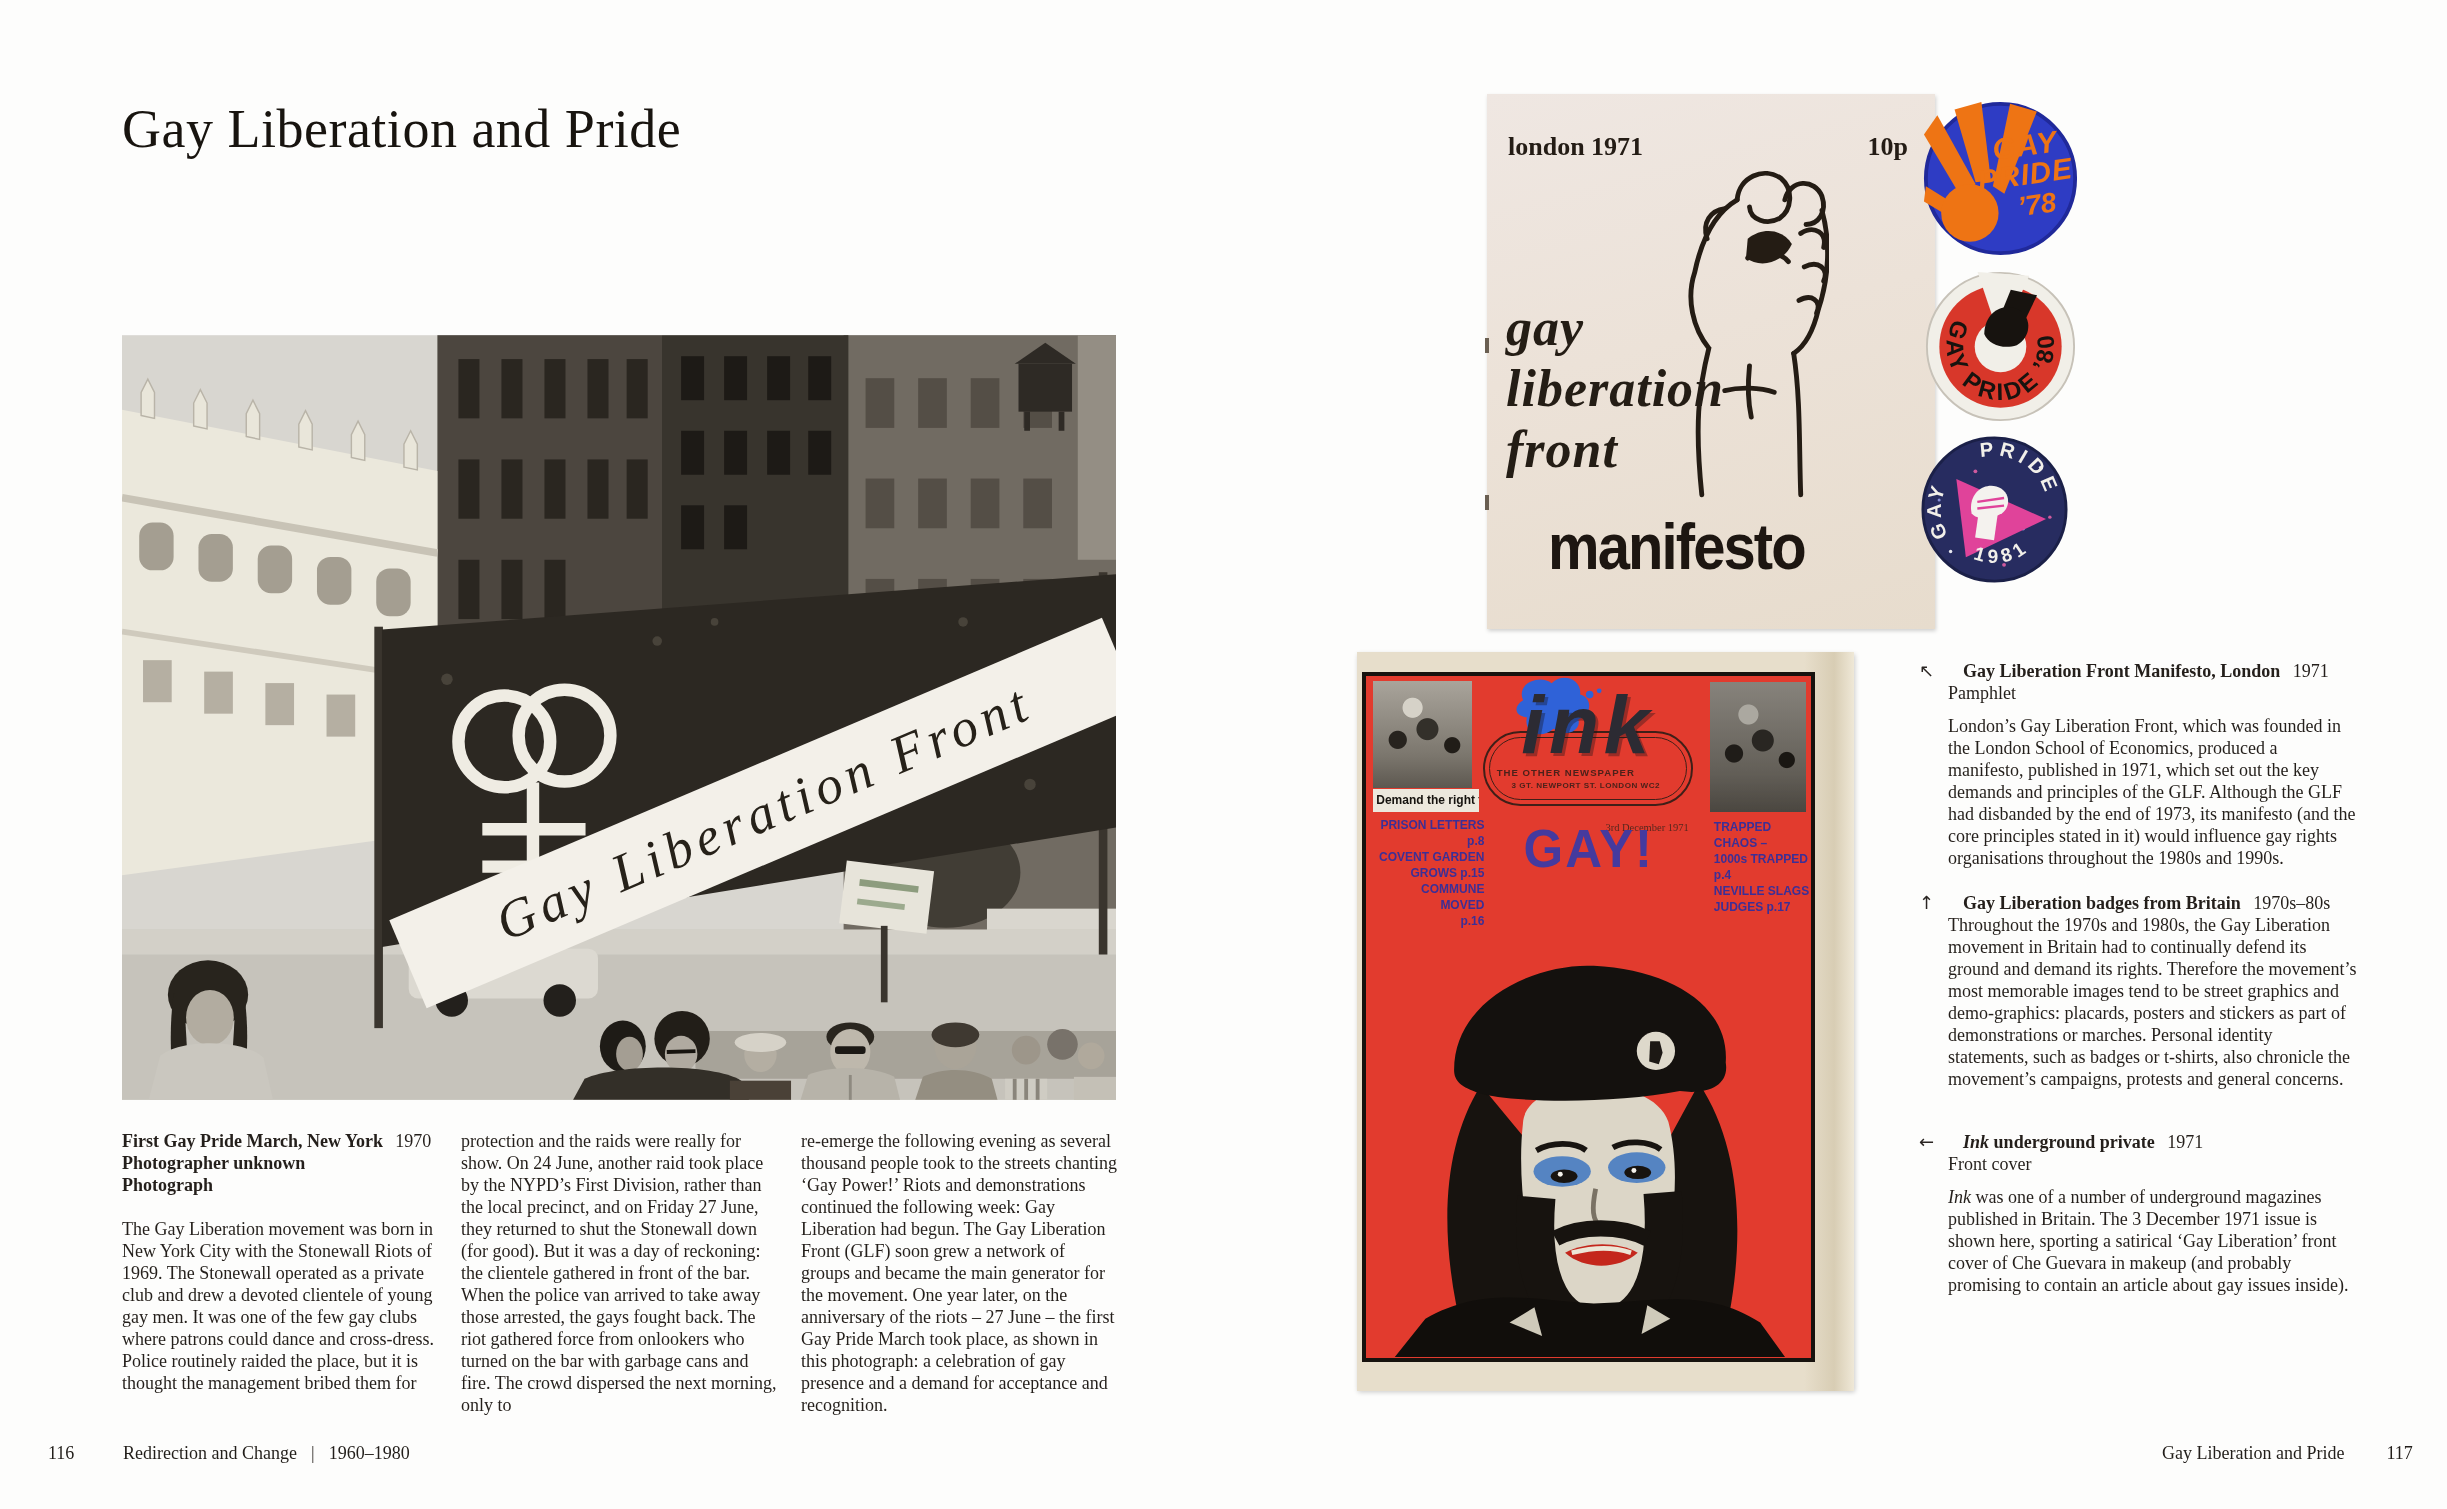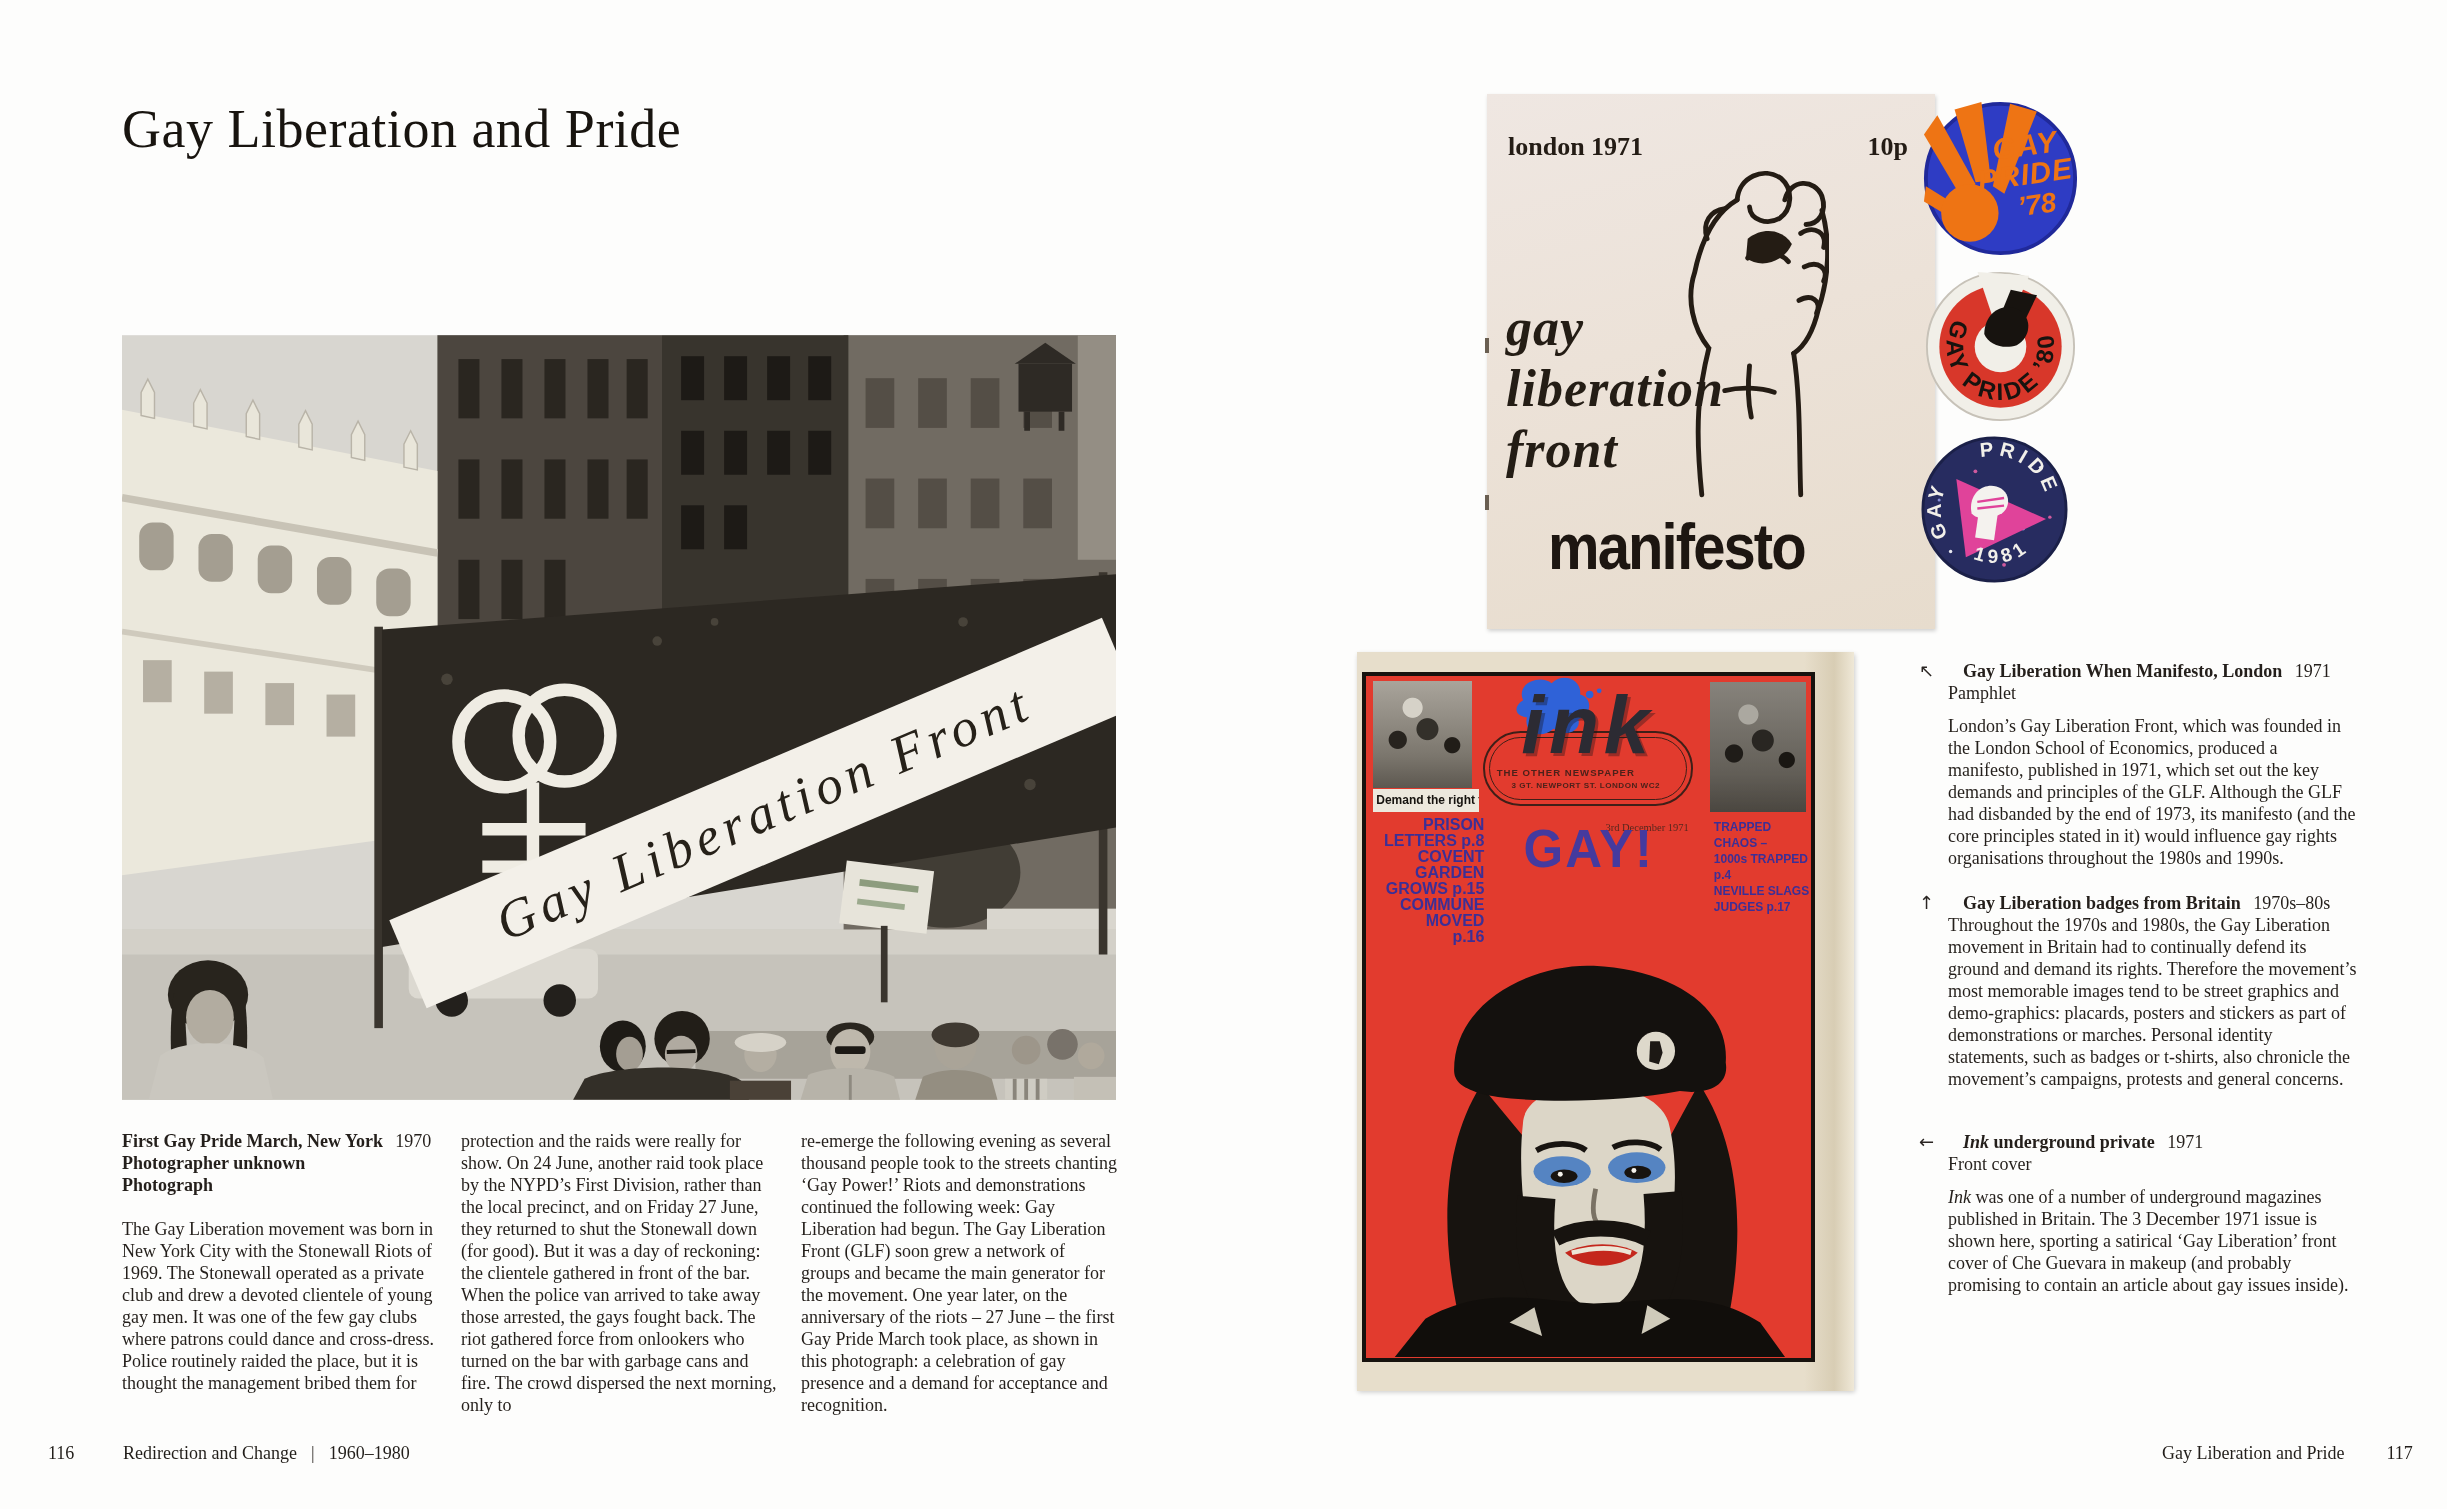--- a/index.html
+++ b/index.html
@@ -51,21 +51,21 @@
   .ink-photo{position:absolute;background:
      radial-gradient(circle at 25% 55%,#27231e 0 8.6px,transparent 9.6px),
      radial-gradient(circle at 55% 45%,#33302a 0 10.5px,transparent 11.5px),
      radial-gradient(circle at 80% 60%,#211d18 0 7.6px,transparent 8.6px),
      radial-gradient(circle at 40% 25%,#d6d2c8 0 9.6px,transparent 10.5px),
      linear-gradient(180deg,#a9a49b 0%,#7b766d 70%,#5d5850 100%);}
   #ink-photo-cap{position:absolute;left:7.6px;top:113px;width:103px;height:23px;background:#ece8dd;
     font-family:"Liberation Sans",sans-serif;font-weight:bold;font-size:12px;
     line-height:23px;padding-left:2.9px;color:#15120e;white-space:nowrap;overflow:hidden;}
   #ink-left-list{position:absolute;left:9.6px;top:141px;width:109px;text-align:right;
-    font-size:16px;line-height:16px;}
+    font-size:12px;line-height:16px;}
   #ink-right-list{position:absolute;left:348px;top:143px;width:98px;text-align:left;
     font-size:12px;line-height:16px;}
   
   .badge{position:absolute;}
   .badge text{font-family:"Liberation Sans",sans-serif;}
   
   #rc1{left:1919px;top:660px;}
   #rc2{left:1919px;top:892px;}
   #rc3{left:1919px;top:1131px;}
   .rc-row{display:flex;align-items:flex-start;}
@@ -436,21 +436,21 @@
         <path d="M30,712 L62,672 C124,636 180,654 238,656 C304,654 356,640 412,676 L438,712 Z" fill="#110e0b"></path>
         <path d="M150,676 L176,660 L184,690 Z" fill="#cfcaba"></path>
         <path d="M318,672 L294,658 L288,688 Z" fill="#cfcaba"></path>
       </svg>
     </div>
   </div>
 
   <div id="rc1" class="abs bookbody cap-block">
     <div class="rc-row">
       <span class="arrow">↖</span>
-      <span class="cap-text rc-title-line"><span class="b">Gay Liberation When Manifesto, London</span><span class="b yr">1971</span></span>
+      <span class="cap-text rc-title-line"><span class="b">Gay Liberation Front Manifesto, London</span><span class="b yr">1971</span></span>
     </div>
     <div class="cap-text" style="margin-left:29px;">Pamphlet</div>
     <div style="height:10.5px;"></div>
     <div class="cap-text" style="margin-left:29px;">London’s Gay Liberation Front, which was founded in the London School of Economics,  produced a manifesto, published in 1971, which set out the key demands and principles of the GLF. Although the GLF had disbanded by the end of 1973, its manifesto (and the core principles stated in it) would influence gay rights organisations throughout the 1980s and 1990s.</div>
   </div>
 
   <div id="rc2" class="abs bookbody cap-block">
     <div class="rc-row">
       <span class="arrow">↑</span>
       <span class="cap-text rc-title-line"><span class="b">Gay Liberation badges from Britain</span><span class="yr">1970s–80s</span></span>

